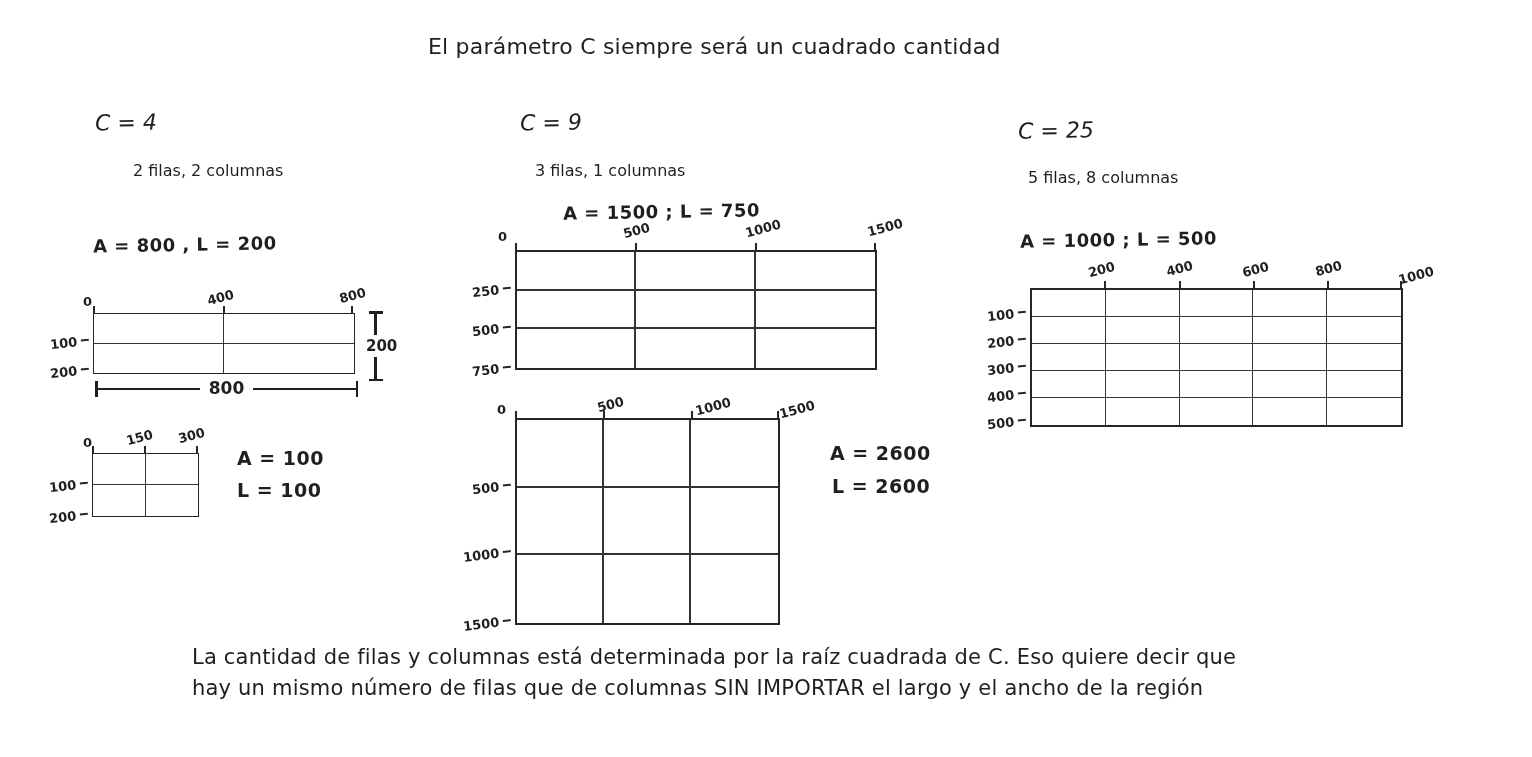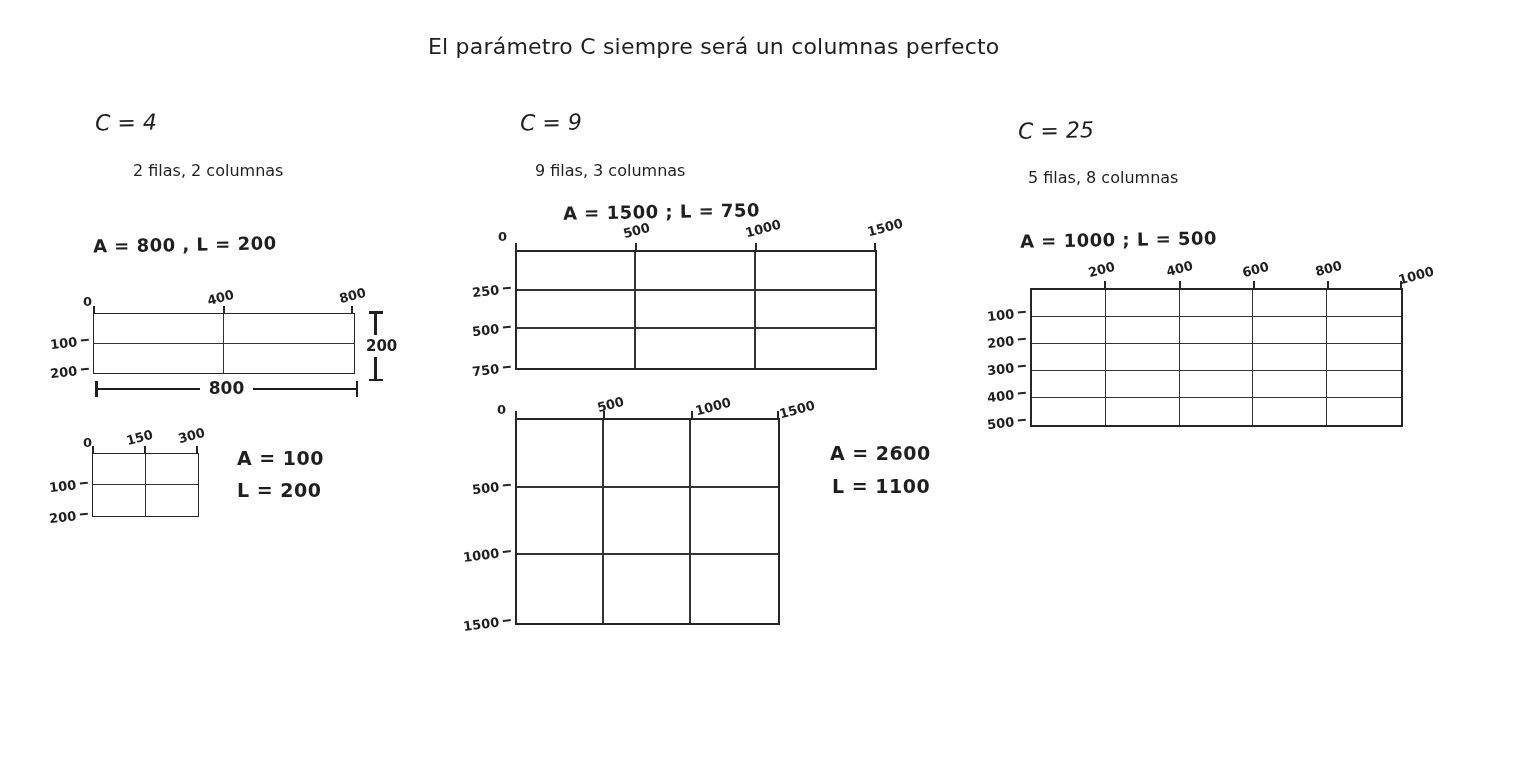--- a/index.html
+++ b/index.html
@@ -47,21 +47,21 @@
   .vline { width:2.5px; flex:1 1 auto; background:#1f1f1f; }
   .dim-v .lbl { font-size:15px; font-weight:700; padding:2px 0; transform:translateX(6px); }
 
   .footer { position:absolute; left:192px; top:642px; font-size:21px; line-height:31px; letter-spacing:.2px; }
 </style>
 </head>
 <body>
 
 <div class="canvas">
 
-  <div class="title">El parámetro C siempre será un columnas perfecto</div>
+  <div class="title">El parámetro C siempre será un cuadrado cantidad</div>
 
   <div class="c-label" style="left:95px;top:110px">C = 4</div>
   <div class="note" style="left:133px;top:161px">2 filas, 2 columnas</div>
   <div class="params" style="left:93px;top:234px">A = 800 ,   L = 200</div>
 
   <div class="gridwrap thin" style="left:93px;top:313px;width:262px;height:61px">
     <div class="gridbox g2">
       <i class="cell"></i>
         <i class="cell"></i>
         <i class="cell"></i>
@@ -103,24 +103,24 @@
     <i class="tmark" style="left:0"></i>
     <i class="tmark" style="left:52px"></i>
     <i class="tmark" style="left:104px"></i>
     <span class="xt up" style="left:-9px;top:-18px">0</span>
     <span class="xt" style="left:34px;top:-23px">150</span>
     <span class="xt" style="left:86px;top:-25px">300</span>
     <span class="yt" style="top:25px">100</span>
     <span class="yt" style="top:56px">200</span>
   </div>
   <div class="side-label" style="left:237px;top:447px">A = 100</div>
-  <div class="side-label" style="left:237px;top:479px">L = 200</div>
+  <div class="side-label" style="left:237px;top:479px">L = 100</div>
 
   <div class="c-label" style="left:520px;top:110px">C = 9</div>
-  <div class="note" style="left:535px;top:161px">9 filas, 3 columnas</div>
+  <div class="note" style="left:535px;top:161px">3 filas, 1 columnas</div>
   <div class="params" style="left:563px;top:201px">A = 1500 ;   L = 750</div>
 
   <div class="gridwrap thick" style="left:515px;top:250px;width:362px;height:120px">
     <div class="gridbox g3">
       <i class="cell"></i>
         <i class="cell"></i>
         <i class="cell"></i>
         <i class="cell"></i>
         <i class="cell"></i>
         <i class="cell"></i>
@@ -159,21 +159,21 @@
     <i class="tmark" style="left:262px"></i>
     <span class="xt up" style="left:-18px;top:-16px">0</span>
     <span class="xt" style="left:82px;top:-21px">500</span>
     <span class="xt" style="left:180px;top:-19px">1000</span>
     <span class="xt" style="left:264px;top:-16px">1500</span>
     <span class="yt" style="top:62px">500</span>
     <span class="yt" style="top:129px">1000</span>
     <span class="yt" style="top:198px">1500</span>
   </div>
   <div class="side-label" style="left:830px;top:442px">A = 2600</div>
-  <div class="side-label" style="left:832px;top:475px">L = 1100</div>
+  <div class="side-label" style="left:832px;top:475px">L = 2600</div>
 
   <div class="c-label" style="left:1018px;top:118px">C = 25</div>
   <div class="note" style="left:1028px;top:168px">5 filas, 8 columnas</div>
   <div class="params" style="left:1020px;top:229px">A = 1000  ;   L = 500</div>
 
   <div class="gridwrap med" style="left:1030px;top:288px;width:373px;height:139px">
     <div class="gridbox g5">
       <i class="cell"></i>
         <i class="cell"></i>
         <i class="cell"></i>
@@ -210,14 +210,18 @@
     <span class="xt" style="left:212px;top:-26px">600</span>
     <span class="xt" style="left:285px;top:-27px">800</span>
     <span class="xt" style="left:368px;top:-20px">1000</span>
     <span class="yt" style="top:19px">100</span>
     <span class="yt" style="top:46px">200</span>
     <span class="yt" style="top:73px">300</span>
     <span class="yt" style="top:100px">400</span>
     <span class="yt" style="top:127px">500</span>
   </div>
 
+  <div class="footer">
+    <div>La cantidad de filas y columnas está determinada por la raíz cuadrada de C. Eso quiere decir que</div>
+    <div>hay un mismo número de filas que de columnas SIN IMPORTAR el largo y el ancho de la región</div>
+  </div>
 
 </div>
 
 </body></html>

